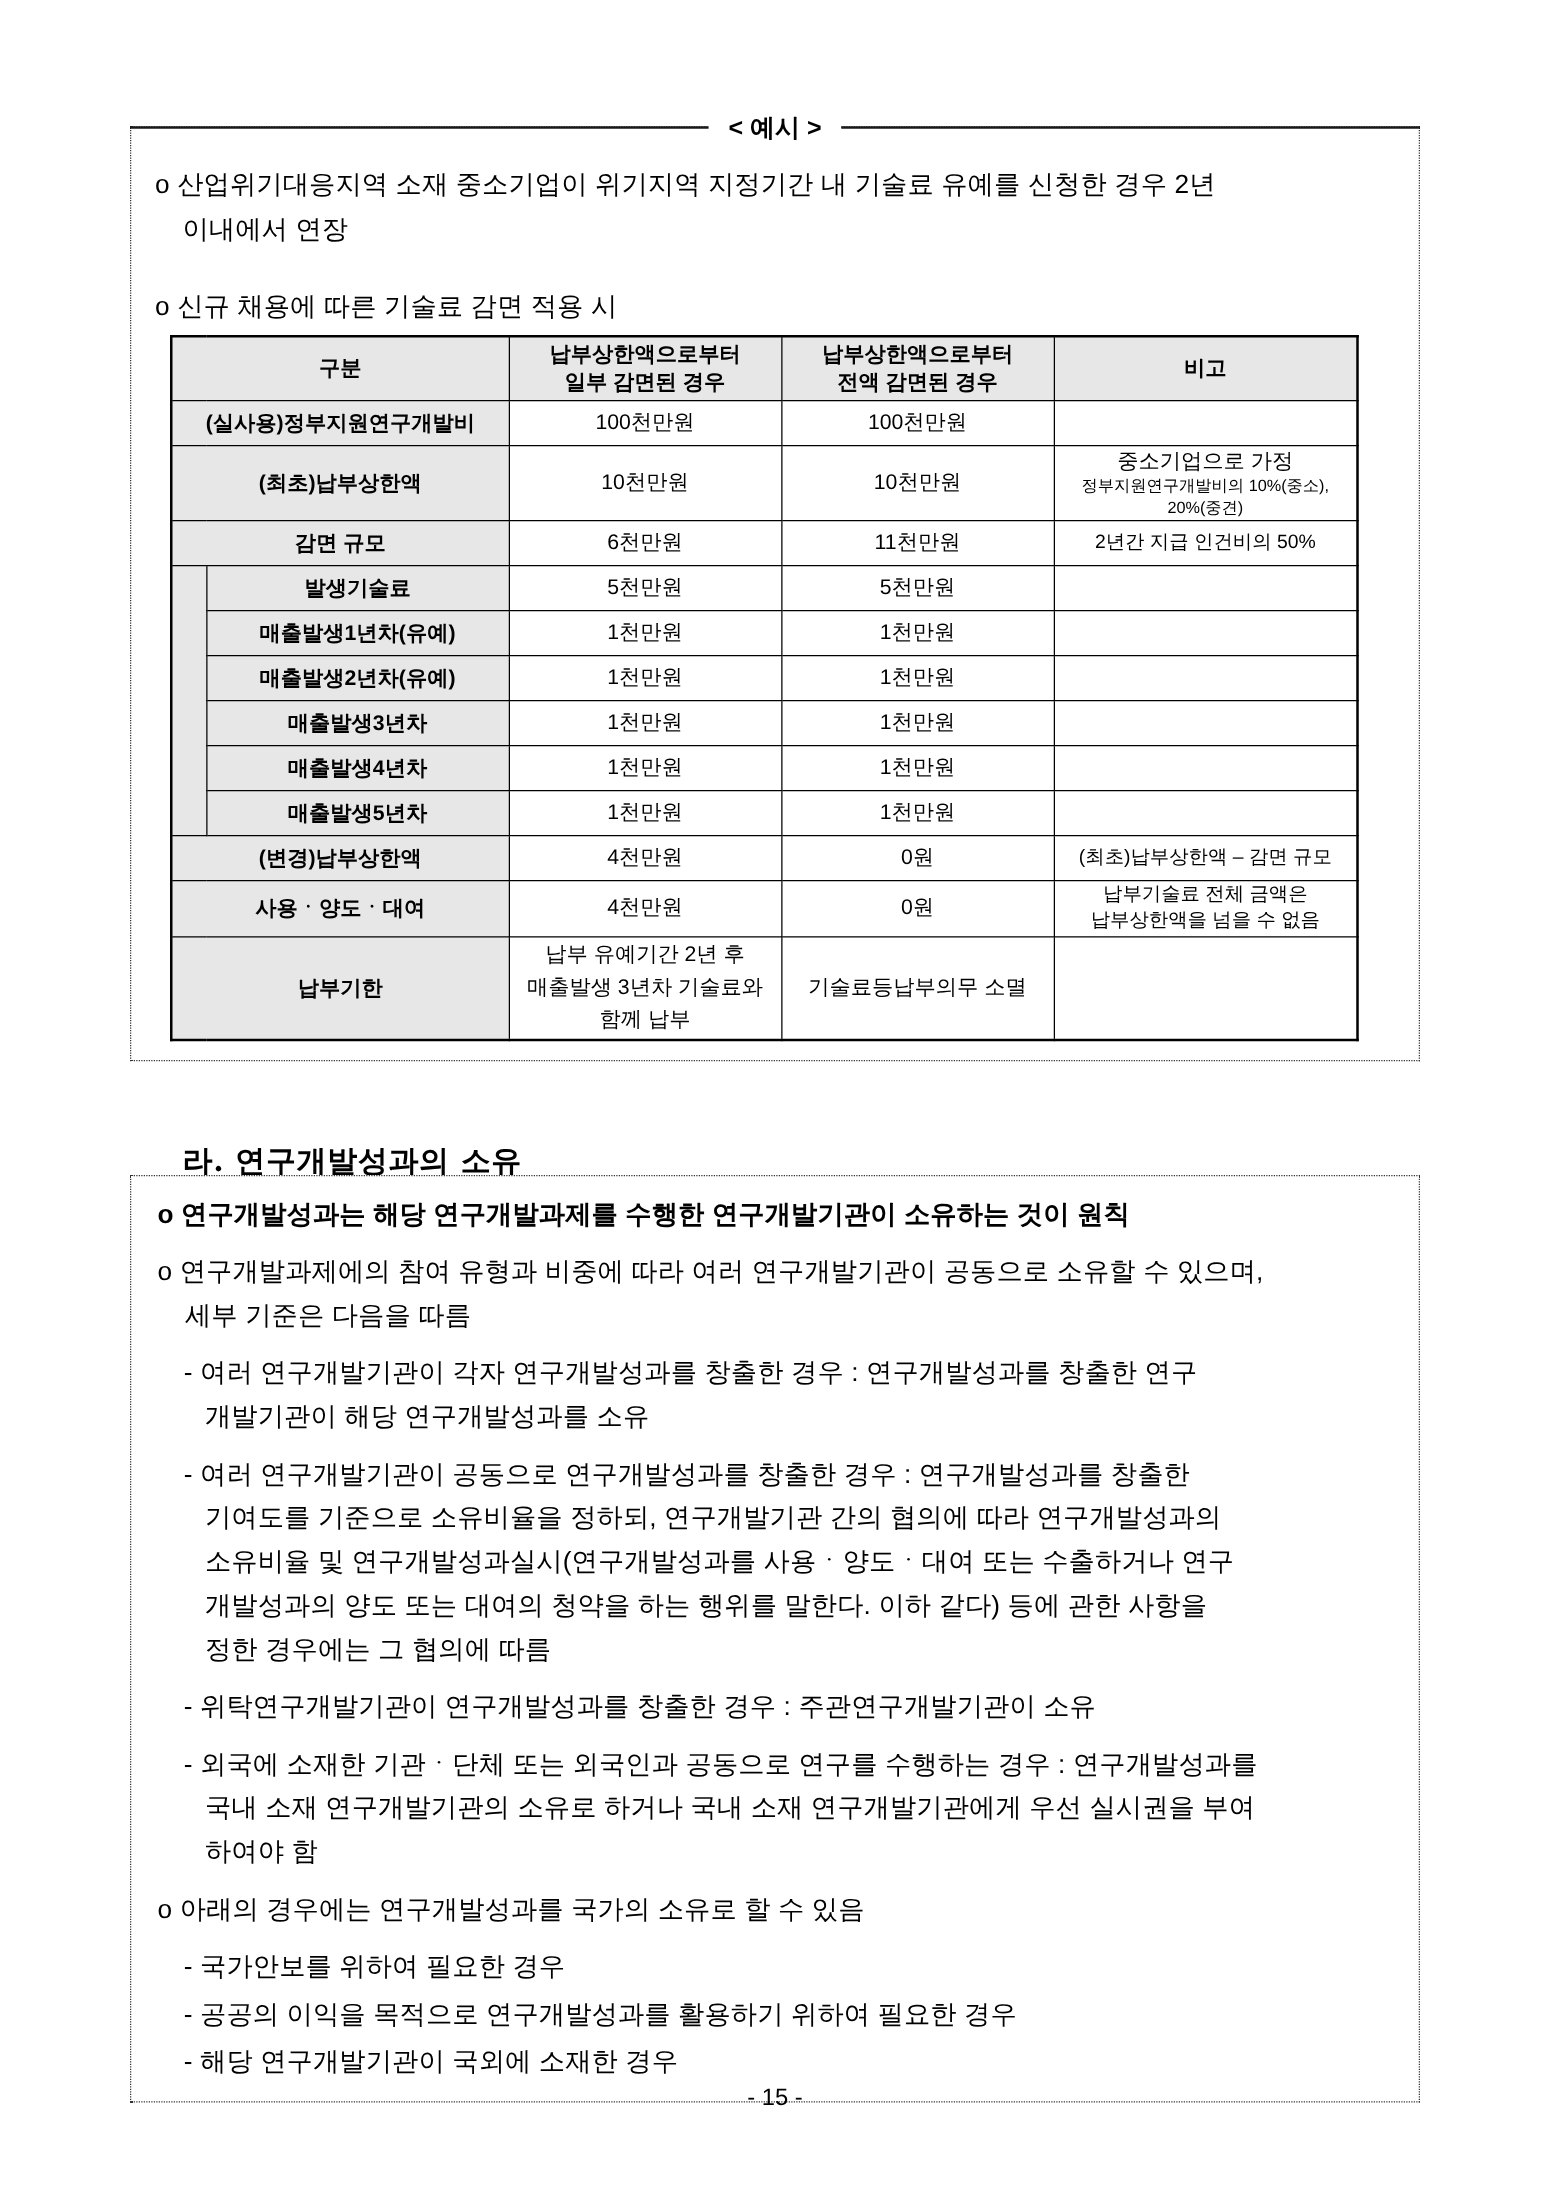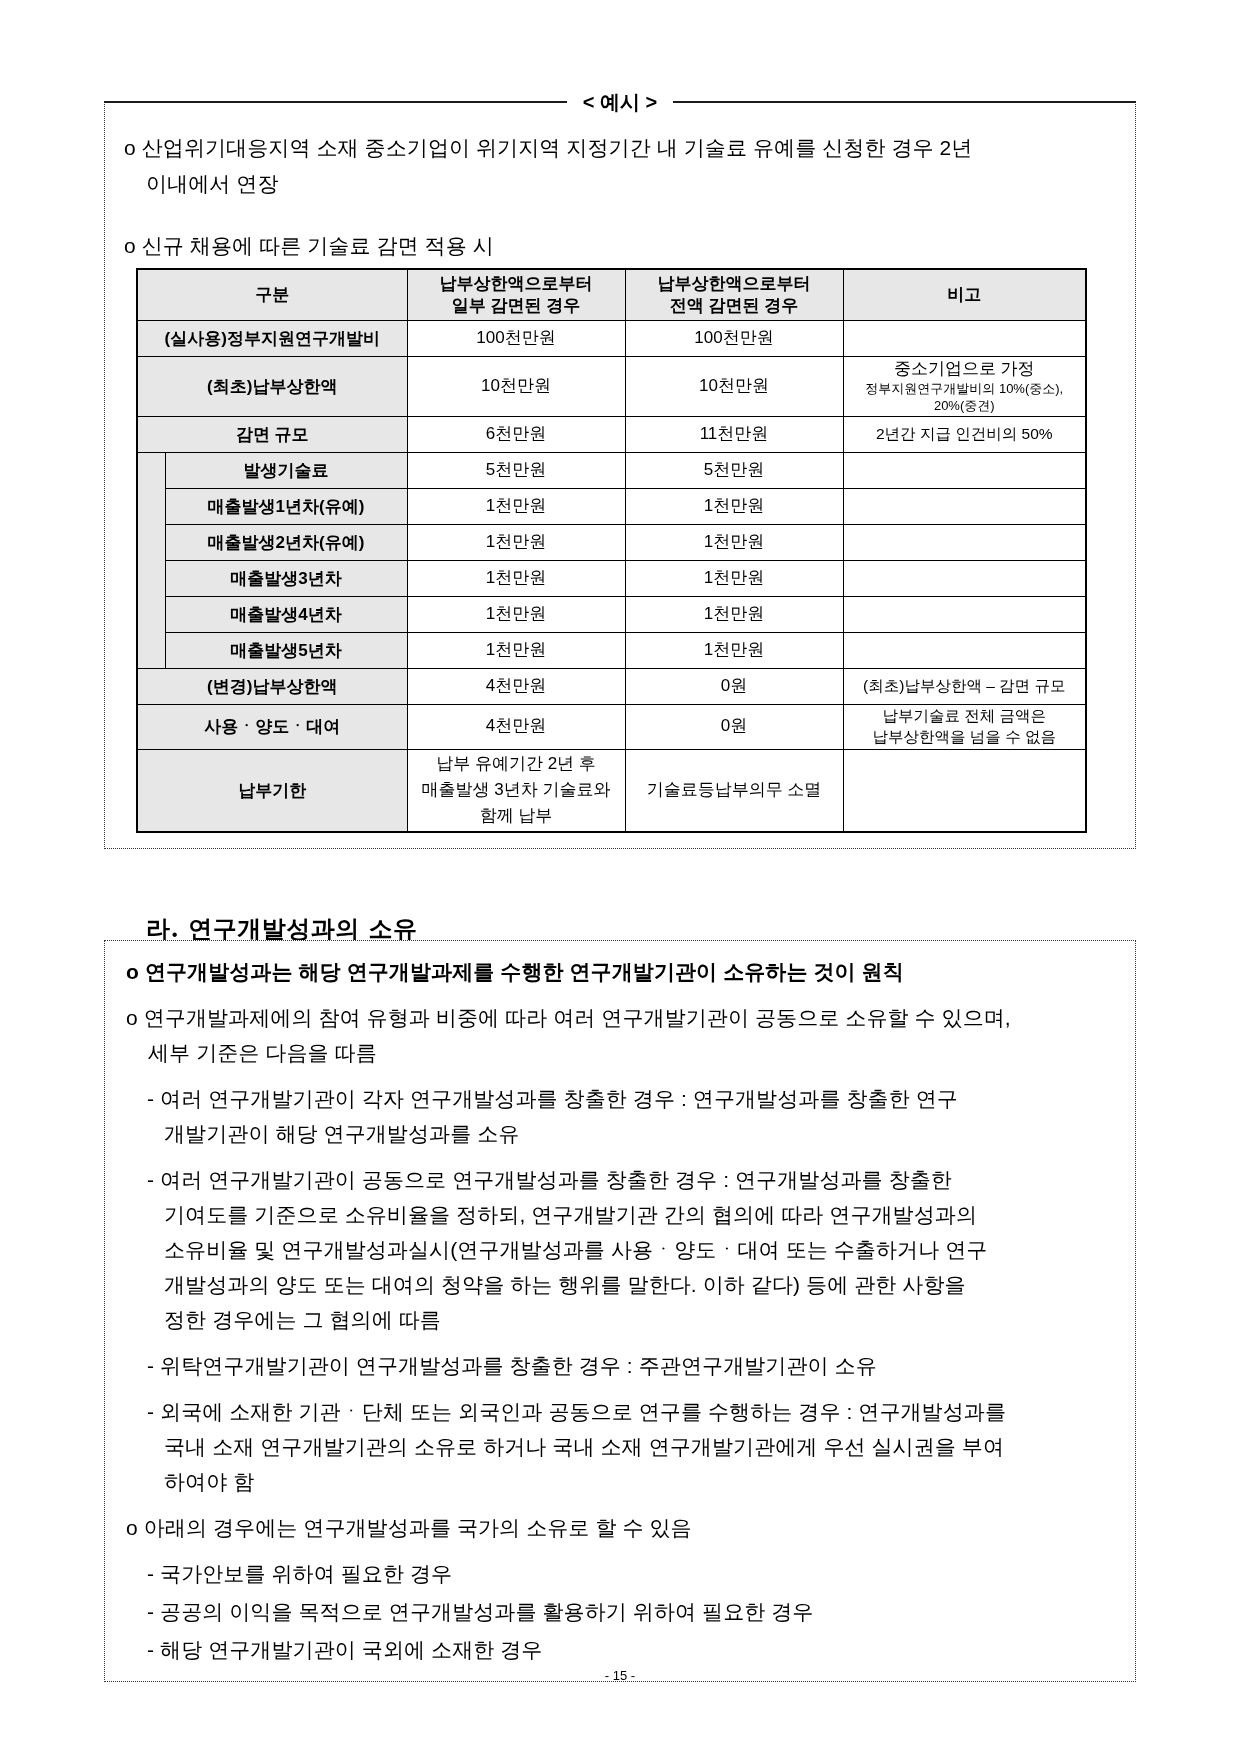--- a/index.html
+++ b/index.html
@@ -66,21 +66,21 @@
   .note-big{ font-size:17px; }
   .note-small{ font-size:13px; line-height:1.3; white-space:pre-line; }
   
   .section-heading{
     position:absolute; left:130px; top:897px; margin:16px;
     font-family:"DejaVu Serif", serif; font-weight:bold; font-size:24px;
     letter-spacing:0.5px;
   }
   .page-footer{
     position:absolute; top:1668px; left:0; width:100%;
-    text-align:center; font-size:13px;
+    text-align:center; font-size:19px;
   }
 </style>
 </head>
 <body>
 
 <div class="page">
 
   <div class="dotted-box example-box">
     <div class="box-title-row">
       <span class="title-rule"></span>

